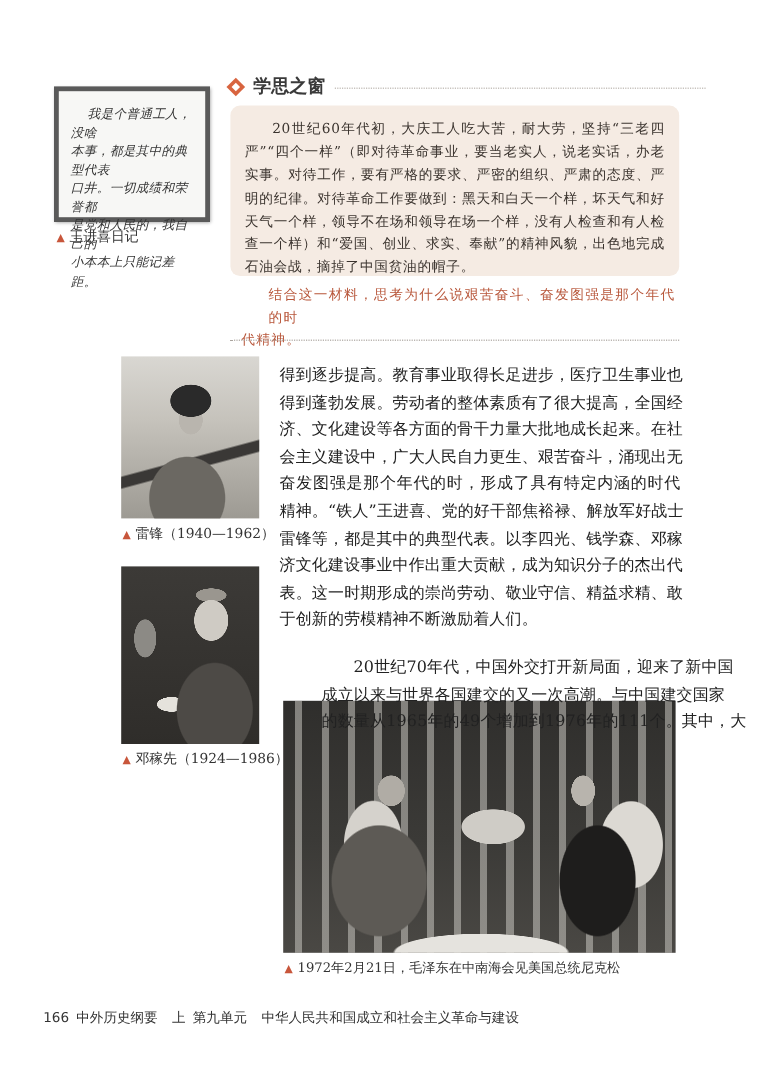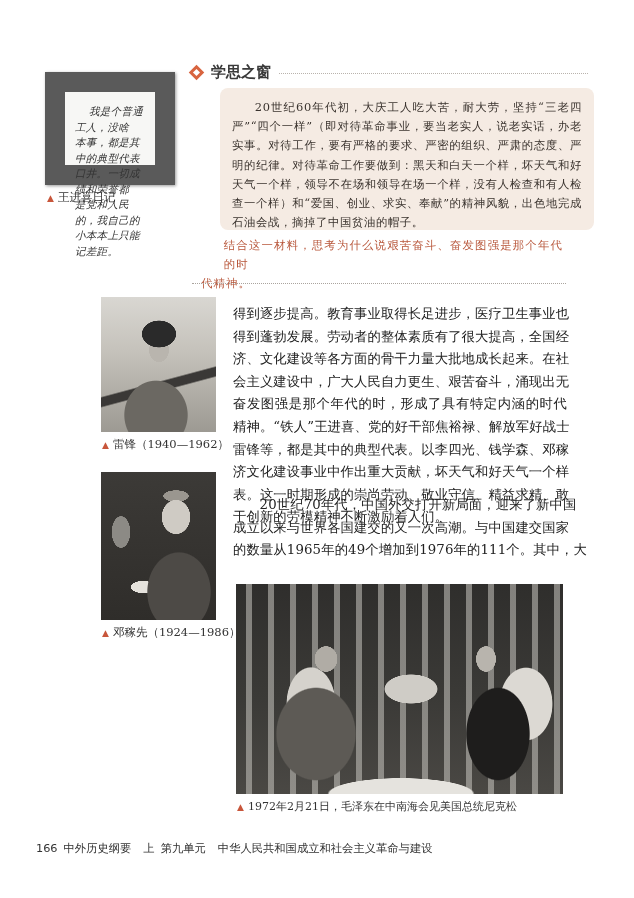--- a/index.html
+++ b/index.html
@@ -2,21 +2,21 @@
 <html><head>
 <meta charset="utf-8">
 <style>
   * { box-sizing: border-box; margin: 0; padding: 0; }
   html, body { width: 634px; height: 898px; background: #ffffff; overflow: hidden; }
   body { position: relative; font-family: "DejaVu Serif", "Liberation Serif", serif; color: #2b2b2b; }
 
   
   .diary-frame {
     position: absolute; left: 45px; top: 72px; width: 130px; height: 113px;
-    background: #5a5a5a; padding: 20px;
+    background: #5a5a5a; padding: 4px;
     box-shadow: 1px 1px 3px rgba(0,0,0,0.4);
   }
   .diary-inner {
     width: 100%; height: 100%; background: #f7f7f5;
     padding: 12px 8px 6px 10px;
     font-family: "DejaVu Serif", serif; font-style: italic;
     font-size: 10.5px; line-height: 15.5px; color: #333;
     letter-spacing: 0.3px;
   }
   .diary-inner .l1 { text-indent: 14px; }
@@ -47,21 +47,21 @@
     margin-right: 8px; white-space: nowrap;
   }
   .section-rule { flex: 1; border-top: 1px dotted #b9b3ad; height: 0; margin-top: 2px; }
 
   
   .reading-box {
     position: absolute; left: 192px; top: 88px; width: 374px; height: 142px;
     background: #f5ebe3; border-radius: 8px;
     padding: 10px 12px 8px 12px;
     font-family: "DejaVu Serif", serif; font-size: 11.4px; line-height: 19.2px;
-    color: #3a332e; text-align: justify; letter-spacing: 0.6px; margin-left: 28px;
+    color: #3a332e; text-align: justify; letter-spacing: 0.6px;
   }
   .reading-box p { text-indent: 2em; }
 
   .think-text {
     position: absolute; left: 201px; top: 236px; width: 362px;
     font-family: "DejaVu Serif", serif; font-size: 11.4px; line-height: 19px;
     color: #b8573b; letter-spacing: 1.1px; text-align: justify;
   }
   .think-text .first { padding-left: 2em; }
   .divider-dotted {
@@ -176,26 +176,26 @@
 </div>
 
 <div class="body-text" style="top:303px;">
   <span class="ln">得到逐步提高。教育事业取得长足进步，医疗卫生事业也</span>
   <span class="ln">得到蓬勃发展。劳动者的整体素质有了很大提高，全国经</span>
   <span class="ln">济、文化建设等各方面的骨干力量大批地成长起来。在社</span>
   <span class="ln">会主义建设中，广大人民自力更生、艰苦奋斗，涌现出无</span>
   <span class="ln">奋发图强是那个年代的时，形成了具有特定内涵的时代</span>
   <span class="ln">精神。“铁人”王进喜、党的好干部焦裕禄、解放军好战士</span>
   <span class="ln">雷锋等，都是其中的典型代表。以李四光、钱学森、邓稼</span>
-  <span class="ln">济文化建设事业中作出重大贡献，坏天气和好天气一个样</span>
+  <span class="ln">济文化建设事业中作出重大贡献，成为知识分子的杰出代</span>
   <span class="ln">表。这一时期形成的崇尚劳动、敬业守信、精益求精、敢</span>
   <span class="ln last">于创新的劳模精神不断激励着人们。</span>
 </div>
 
-<div class="body-text" style="top:494px;">
+<div class="body-text" style="top:546px;margin-left:35px;">
   <span class="ln ind">20世纪70年代，中国外交打开新局面，迎来了新中国</span>
   <span class="ln">成立以来与世界各国建交的又一次高潮。与中国建交国家</span>
   <span class="ln">的数量从1965年的49个增加到1976年的111个。其中，大</span>
 </div>
 
 <div class="footer">
   <span class="pg">166</span><span>中外历史纲要</span><span class="gap"></span><span>上</span><span class="gap" style="width:6px"></span><span>第九单元</span><span class="gap"></span><span>中华人民共和国成立和社会主义革命与建设</span>
 </div>
 
 </body></html>

